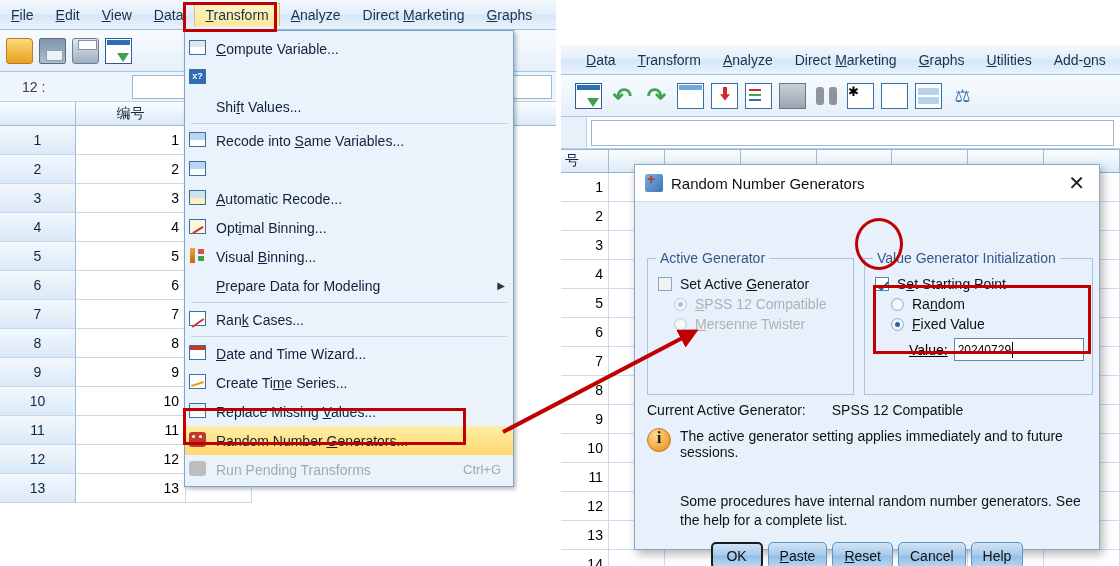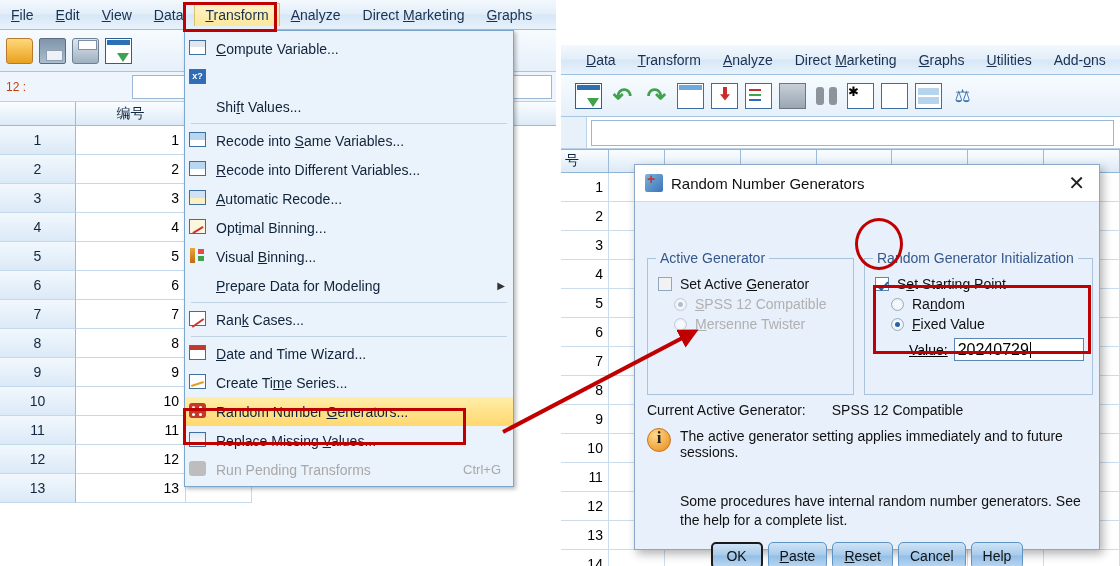--- a/index.html
+++ b/index.html
@@ -37,21 +37,21 @@
     position:absolute; left:0; top:30px; width:100%; height:42px;
     background:linear-gradient(to bottom,#f7fbfe 0%,#e6f0fa 100%);
     border-bottom:1px solid #a8c6e2;
     display:flex; align-items:center; padding-left:6px; gap:6px;
   }
   .cellbar{
     position:absolute; left:0; top:72px; width:100%; height:30px;
     background:#eef5fc; border-bottom:1px solid #b9d2ea;
     display:flex; align-items:center;
   }
-  .cellbar .celllabel{ width:132px; padding-left:6px; font-size:12px; color:#c2410c;}
+  .cellbar .celllabel{ width:132px; padding-left:22px; font-size:14px; color:#404040;}
   .cellbar .cellinput{
     flex:1; height:24px; margin-right:4px; background:#fff;
     border:1px solid #9ab8d4;
   }
   .gridwrap{
     position:absolute; left:0; top:102px; width:100%; bottom:0;
     background:#ffffff;
   }
   .grid-head{
     display:flex; height:24px;
@@ -261,21 +261,21 @@
   .radio.dis.on:after{ background:#b5bec7; }
   .radlabel{ font-size:14px; color:#111;}
   .radlabel u{ text-decoration:underline; }
   .radlabel.dis{ color:#b0b0b0;}
 
   .valrow{ display:flex; align-items:center; margin:6px 0 0 36px; }
   .valrow .vlbl{ font-size:14px; margin-right:6px;text-decoration:underline;}
   .valrow .vlbl u{ text-decoration:underline;}
   .valinput{
     width:130px; height:23px; border:1px solid #5b87b5; background:#fff;
-    font-size:16px; padding:0 3px; display:flex; align-items:center; position:relative;
+    font-size:12px; padding:0 3px; display:flex; align-items:center; position:relative;
   }
   .valinput .caret{
     width:1px; height:16px; background:#000; margin-left:1px;
   }
 
   .curgen{
     position:absolute; left:12px; top:200px; font-size:14px; color:#111;
     display:flex; gap:26px;
   }
   .inforow{
@@ -444,21 +444,20 @@
         <div class="mrow">
           <span class="micon">
             <span class="ic ic-recode"></span>
           </span>
           <span class="mlabel">Recode into <u>S</u>ame Variables...</span>
         </div>
         <div class="mrow">
           <span class="micon">
             <span class="ic ic-recode"></span>
           </span>
-          <span class="mlabel"><u>R</u>ecode into Different Variables...</span>
         </div>
         <div class="mrow">
           <span class="micon">
             <span class="ic ic-auto"></span>
           </span>
           <span class="mlabel"><u>A</u>utomatic Recode...</span>
         </div>
         <div class="mrow">
           <span class="micon">
             <span class="ic ic-obin"></span>
@@ -489,31 +488,31 @@
             <span class="ic ic-date"></span>
           </span>
           <span class="mlabel"><u>D</u>ate and Time Wizard...</span>
         </div>
         <div class="mrow">
           <span class="micon">
             <span class="ic ic-series"></span>
           </span>
           <span class="mlabel">Create Ti<u>m</u>e Series...</span>
         </div>
+        <div class="mrow">
+          <span class="micon">
+            <span class="ic ic-replace"></span>
+          </span>
+          <span class="mlabel">Replace Missing <u>V</u>alues...</span>
+        </div>
         <div class="mrow highlight">
           <span class="micon">
             <span class="ic ic-dice"></span>
           </span>
           <span class="mlabel">Random Number <u>G</u>enerators...</span>
-        </div>
-        <div class="mrow">
-          <span class="micon">
-            <span class="ic ic-replace"></span>
-          </span>
-          <span class="mlabel">Replace Missing <u>V</u>alues...</span>
         </div>
         <div class="mrow disabled">
           <span class="micon">
             <span class="ic ic-run"></span>
           </span>
           <span class="mlabel">Run Pending Transforms</span>
           <span class="macc">Ctrl+G</span>
         </div>
       </div>
   </div>
@@ -729,21 +728,21 @@
         <span class="radlabel dis"><u>S</u>PSS 12 Compatible</span>
       </div>
 
       <div class="radrow">
         <span class="radio dis"></span>
         <span class="radlabel dis"><u>M</u>ersenne Twister</span>
       </div>
     </fieldset>
 
     <fieldset class="gbox" id="gb-init">
-      <legend>Random Generator Initialization</legend>
+      <legend>Value Generator Initialization</legend>
 
       <div class="chkrow">
         <span class="chkbox checked"></span>
         <span class="chklabel">S<u>e</u>t Starting Point</span>
       </div>
 
       <div class="radrow">
         <span class="radio"></span>
         <span class="radlabel">Ra<u>n</u>dom</span>
       </div>

